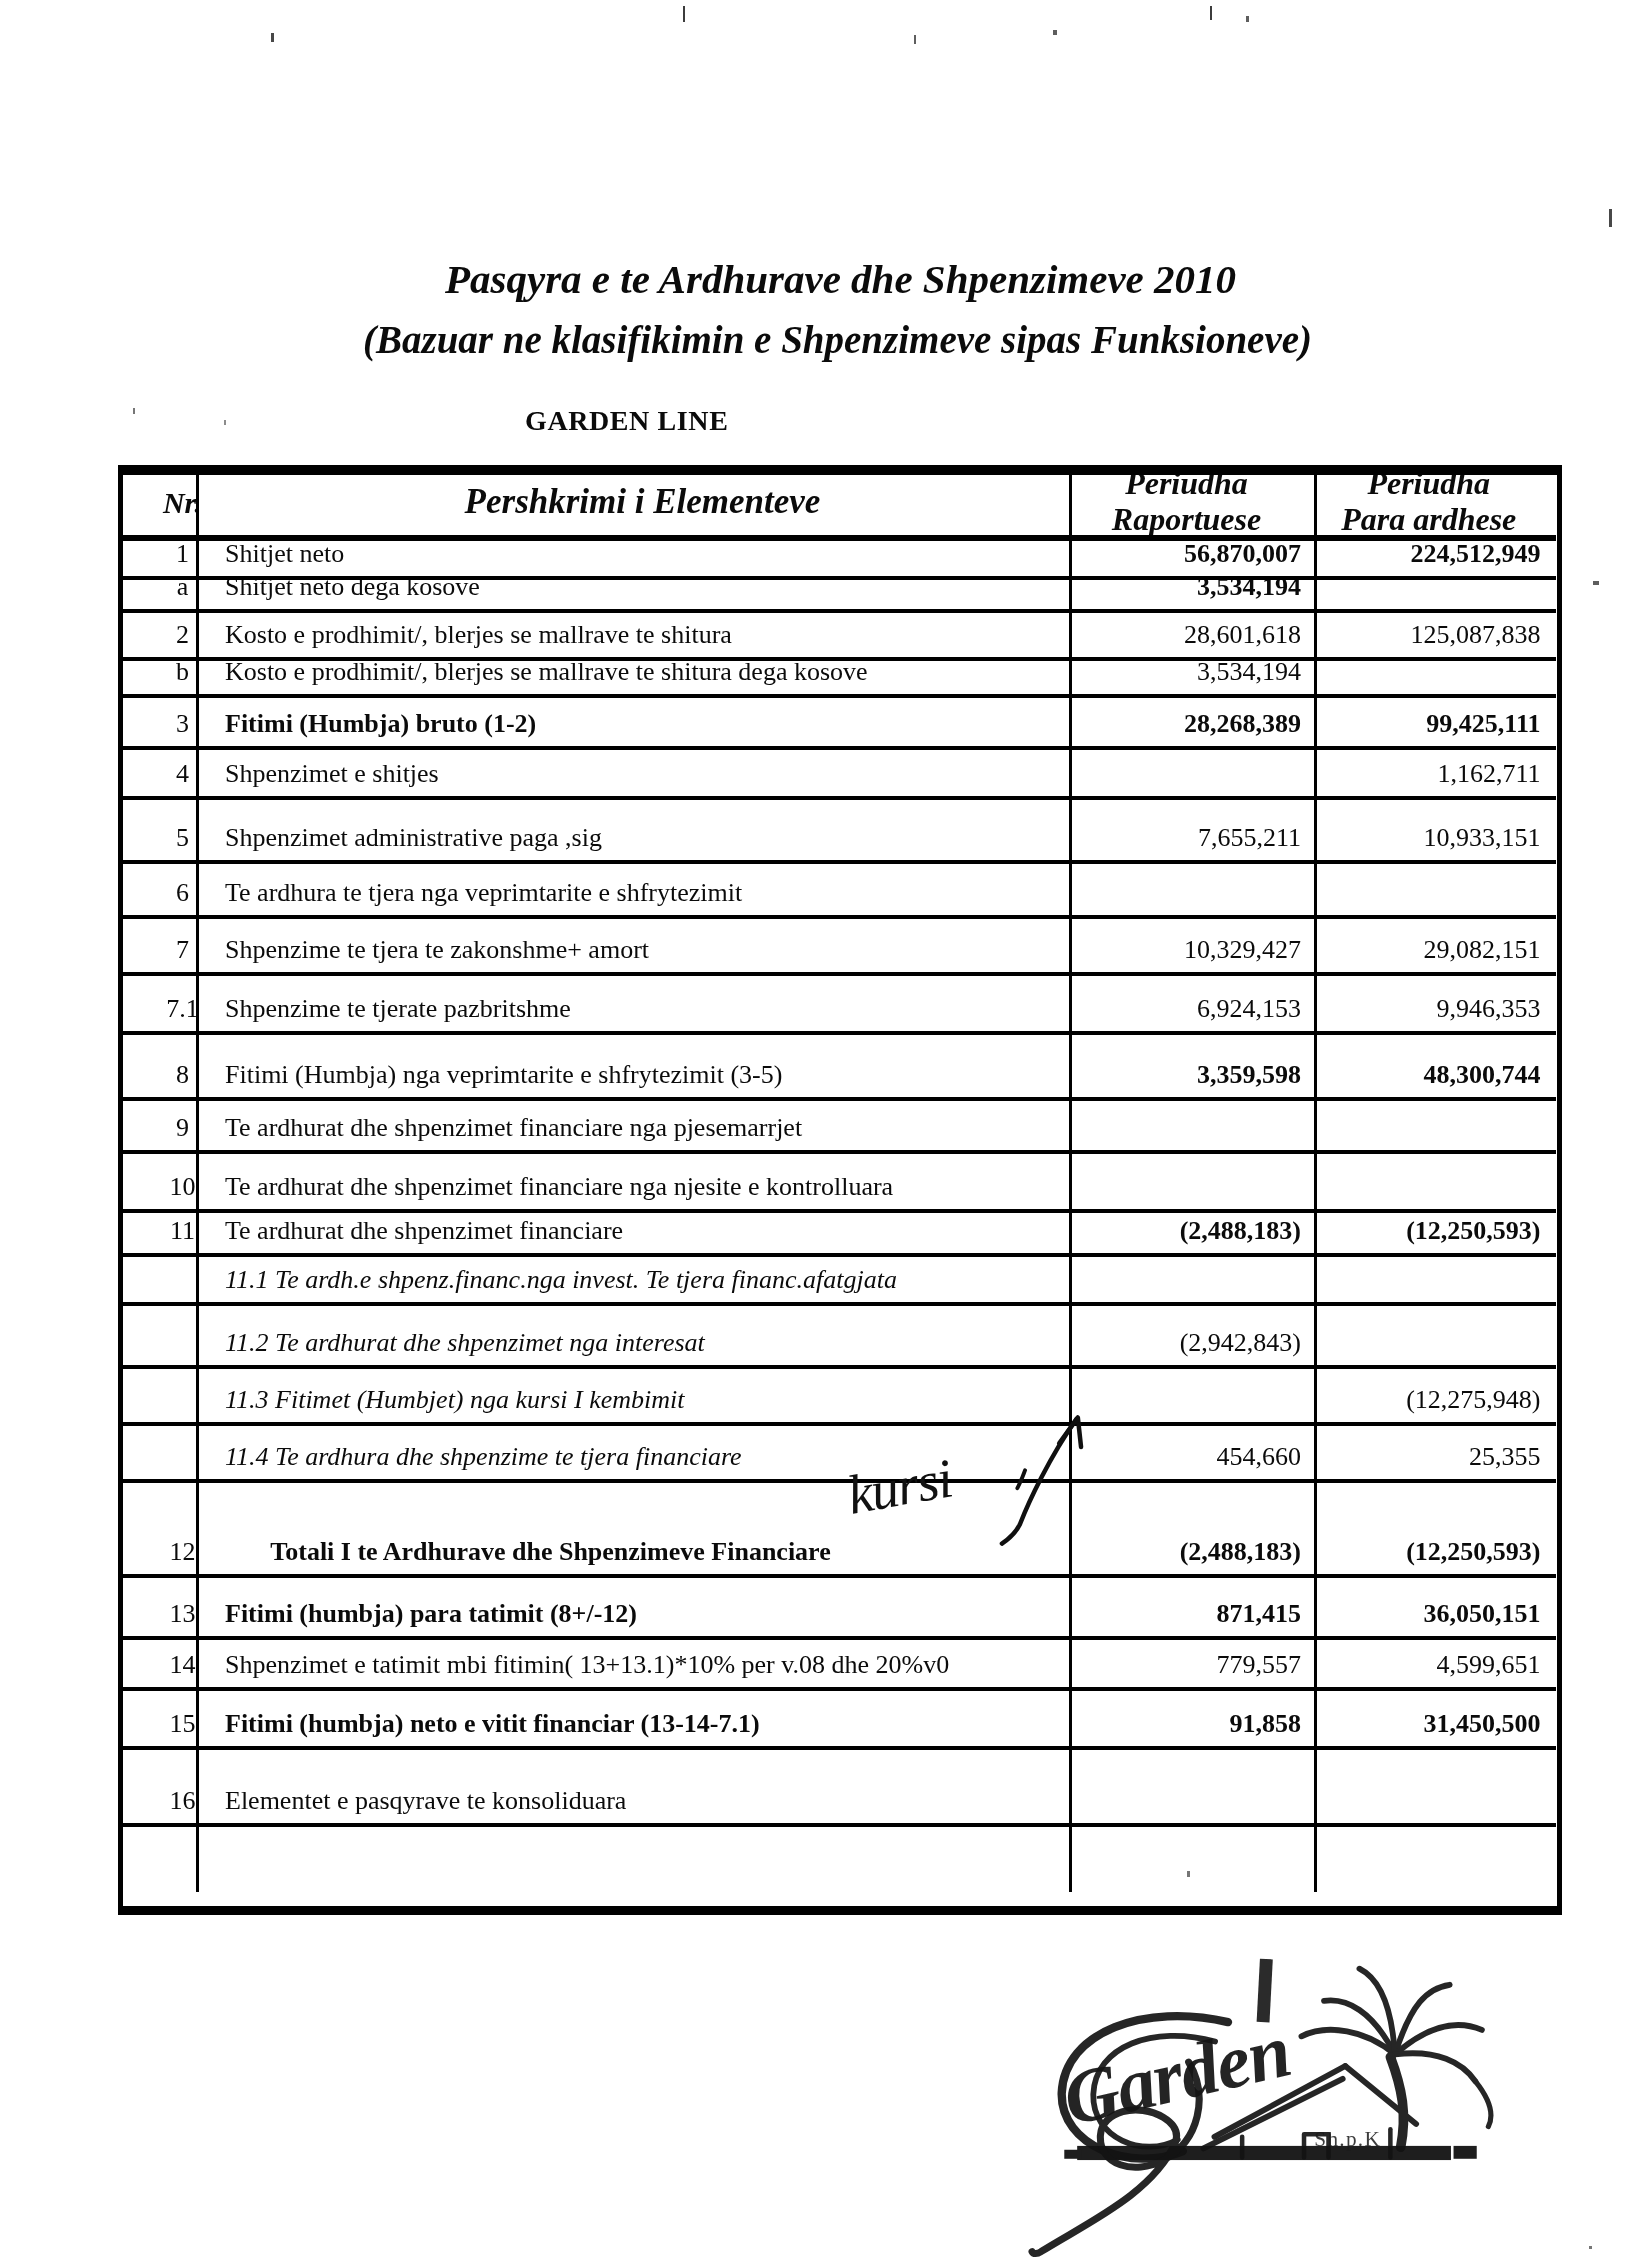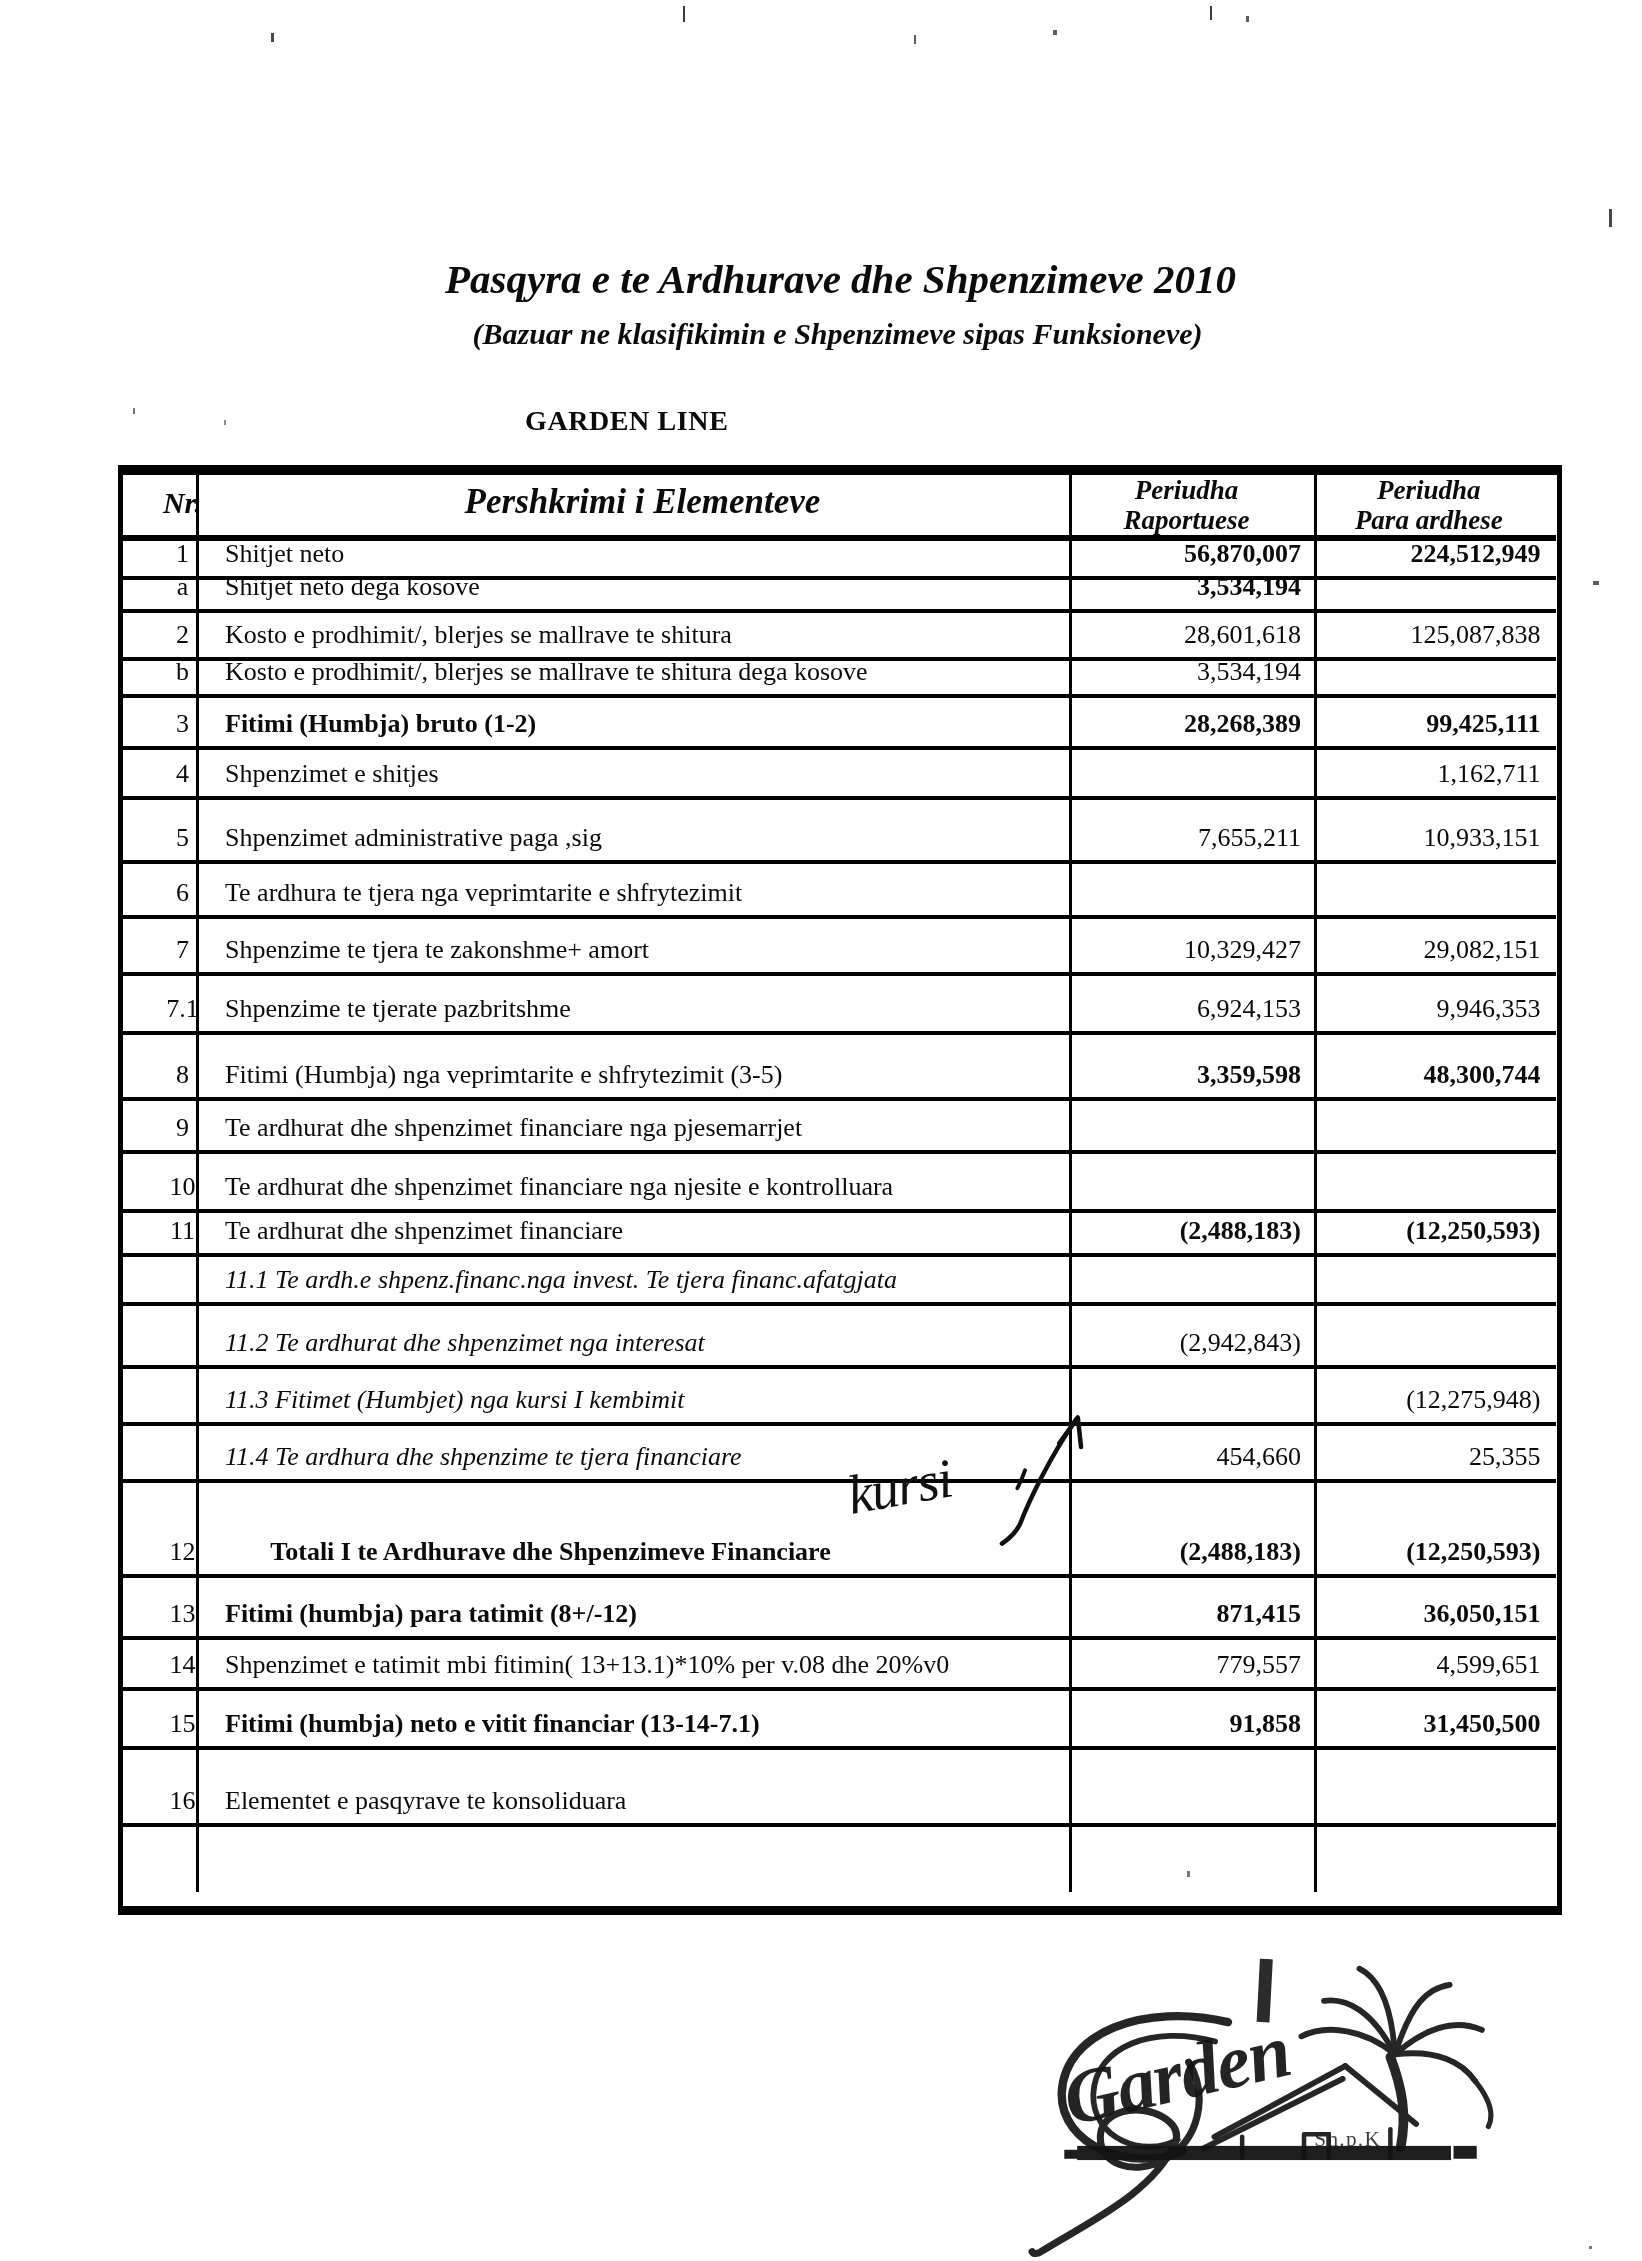--- a/index.html
+++ b/index.html
@@ -3,21 +3,21 @@
 <meta charset="utf-8">
 <style>
   html,body{margin:0;padding:0;background:#ffffff;}
   body{
     width:1643px;height:2261px;position:relative;overflow:hidden;
     font-family:"Liberation Serif","DejaVu Serif",serif;color:#0b0b0b;
   }
   
   .title-block{position:absolute;left:0;top:255px;width:1643px;text-align:center;}
   .title-line1{font-size:41px;font-weight:700;font-style:italic;letter-spacing:0;padding-left:38px;}
-  .title-line2{font-size:30px;font-weight:700;font-style:italic;margin-top:14px;padding-left:32px;}
+  .title-line2{font-size:39px;font-weight:700;font-style:italic;margin-top:14px;padding-left:32px;}
   .company-name{position:absolute;left:525px;top:405px;font-size:28px;font-weight:700;letter-spacing:0.6px;}
   
   .fin-table{
     position:absolute;left:118px;top:465px;width:1444px;height:1450px;
     box-sizing:border-box;background:#fff;
     border-top:10.3px solid #000;border-bottom:9px solid #000;
     border-left:5.2px solid #000;border-right:5.2px solid #000;
   }
   .hrow{display:flex;height:66px;box-sizing:border-box;}
   .hrow .cell{border-bottom:6.4px solid #000;align-items:center;}
@@ -27,22 +27,22 @@
     border-color:#000;overflow:hidden;
   }
   .row .cell{border-bottom:4.5px solid #000;}
   .row.last .cell{border-bottom:none;}
   .c-nr{width:73px;justify-content:center;padding-bottom:7px;font-size:26px;padding-left:46px;}
   .c-desc{width:873px;border-left:3.2px solid #000;padding:0 9px 7px 26px;font-size:26px;}
   .c-v1{width:245px;border-left:3.2px solid #000;justify-content:flex-end;padding:0 13px 7px 0;font-size:26px;}
   .c-v2{width:242px;border-left:3.2px solid #000;justify-content:flex-end;padding:0 15.5px 7px 0;font-size:26px;}
   .h-nr{font-style:italic;font-weight:700;font-size:30px;justify-content:center;padding-bottom:3.9px;}
   .h-desc{font-style:italic;font-weight:700;font-size:35px;justify-content:center;}
-  .h-col{flex-direction:column;justify-content:space-between;align-items:center;
-         font-style:italic;font-weight:700;font-size:27px;line-height:1.12;}
+  .h-col{flex-direction:column;justify-content:center;align-items:center;
+         font-style:italic;font-weight:700;font-size:32px;line-height:1.12;}
   .b{font-weight:700;}
   .i{font-style:italic;}
   .bi{font-weight:700;}
   .center-desc{justify-content:center;padding-right:193px;}
   
   .speck{position:absolute;background:#1a1a1a;}
   
   .overlay{position:absolute;}
 </style>
 </head>

